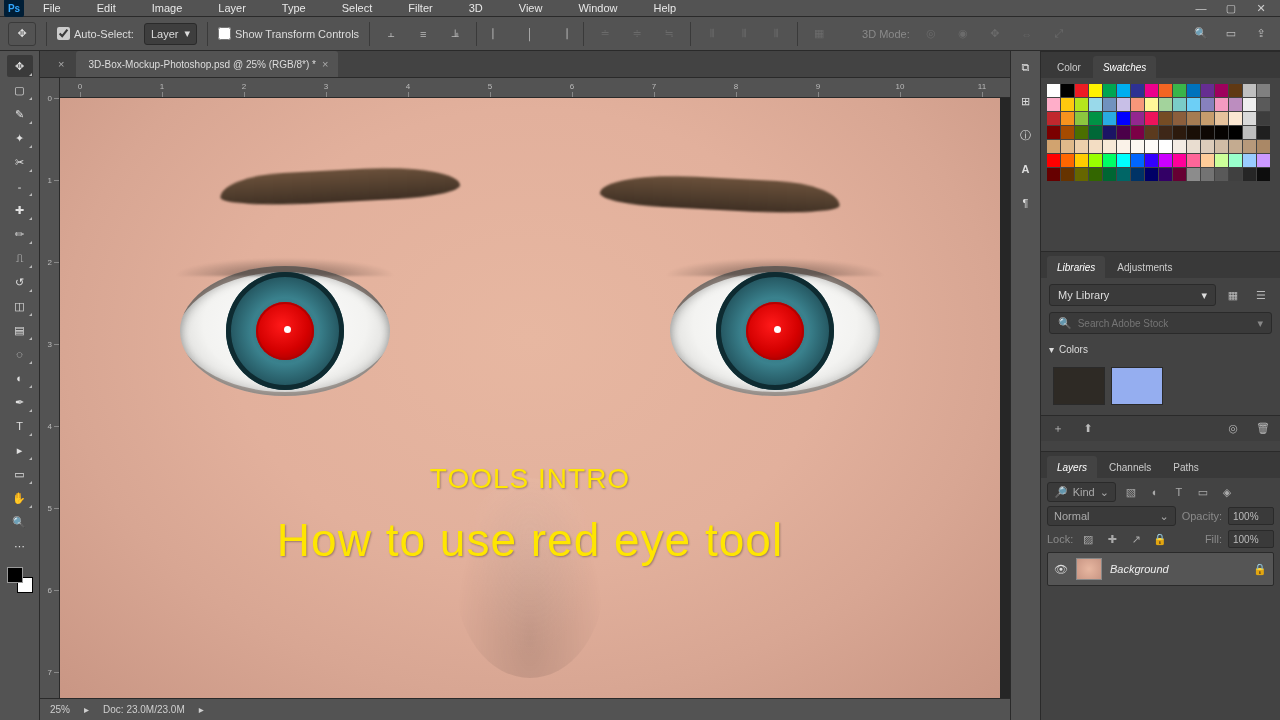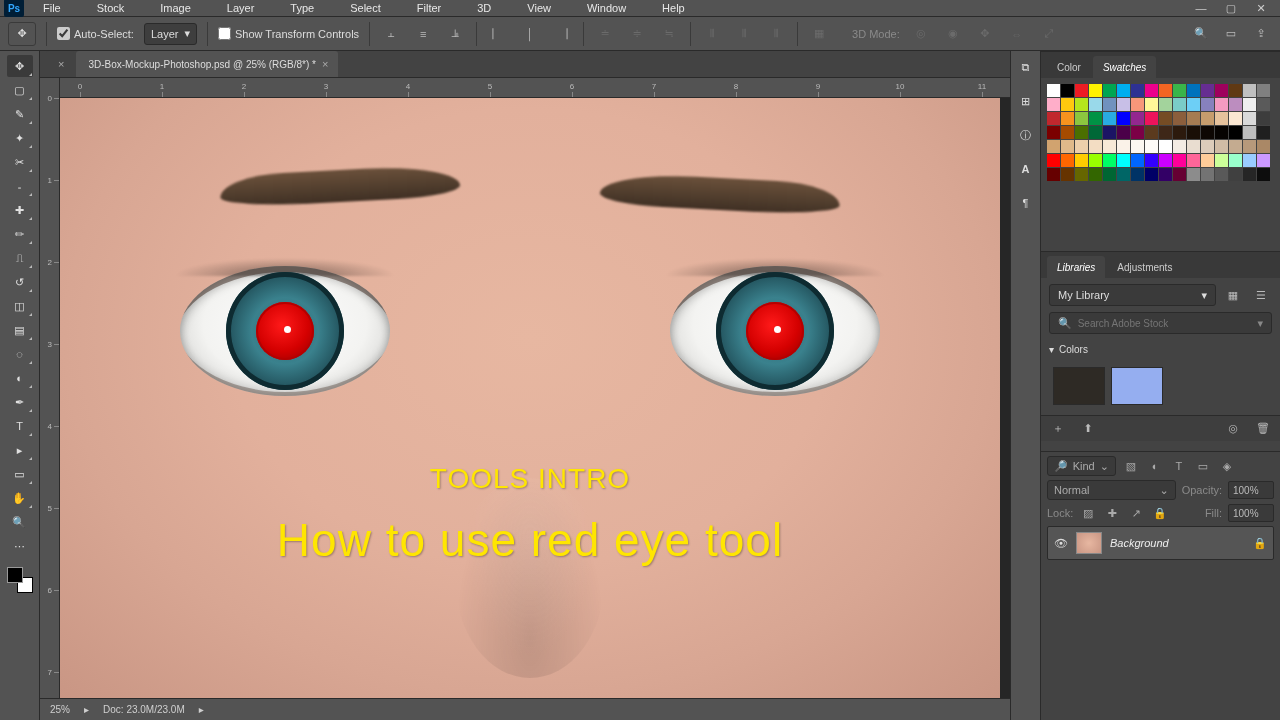--- a/index.html
+++ b/index.html
@@ -93,21 +93,21 @@
   .layer-name { font-style: italic; color:#eee; flex:1; }
 </style>
 </head>
 <body>
 
 <div class="app">
   <div class="menubar">
     <div class="ps-logo">Ps</div>
     <div id="menu-items" style="display: flex; gap: 18px;">
         <div class="menu-item">File</div>
-        <div class="menu-item">Stock</div>
+        <div class="menu-item">Edit</div>
         <div class="menu-item">Image</div>
         <div class="menu-item">Layer</div>
         <div class="menu-item">Type</div>
         <div class="menu-item">Select</div>
         <div class="menu-item">Filter</div>
         <div class="menu-item">3D</div>
         <div class="menu-item">View</div>
         <div class="menu-item">Window</div>
         <div class="menu-item">Help</div>
       </div>
@@ -144,21 +144,21 @@
     <div class="opt-divider"></div>
     <div class="opt-btn disabled">≐</div>
     <div class="opt-btn disabled">≑</div>
     <div class="opt-btn disabled">≒</div>
     <div class="opt-divider"></div>
     <div class="opt-btn disabled">⦀</div>
     <div class="opt-btn disabled">⦀</div>
     <div class="opt-btn disabled">⦀</div>
     <div class="opt-divider"></div>
     <div class="opt-btn disabled">▦</div>
-    <div class="dim" style="margin-left:12px">3D Mode:</div>
+    <div class="dim" style="margin-left:22px">3D Mode:</div>
     <div class="opt-btn disabled">◎</div>
     <div class="opt-btn disabled">◉</div>
     <div class="opt-btn disabled">✥</div>
     <div class="opt-btn disabled">⇔</div>
     <div class="opt-btn disabled">⤢</div>
     <div class="right">
       <div class="opt-btn">🔍</div>
       <div class="opt-btn">▭</div>
       <div class="opt-btn">⇪</div>
     </div>
@@ -450,20 +450,25 @@
           <div class="lib-footer">
             <div class="opt-btn">＋</div>
             <div class="opt-btn">⬆</div>
             <div class="spacer"></div>
             <div class="opt-btn">◎</div>
             <div class="opt-btn">🗑</div>
           </div>
         </div>
 
         <div class="panel" style="flex:1">
+          <div class="panel-tabs">
+            <div class="ptab active">Layers</div>
+            <div class="ptab">Channels</div>
+            <div class="ptab">Paths</div>
+          </div>
           <div class="layers-body">
             <div class="layers-row">
               <div class="kind">
                 <span>🔎</span>
                   <span>Kind</span>
                   <span>⌄</span>
               </div>
               <div class="mini">▧</div>
               <div class="mini">◐</div>
               <div class="mini">T</div>

